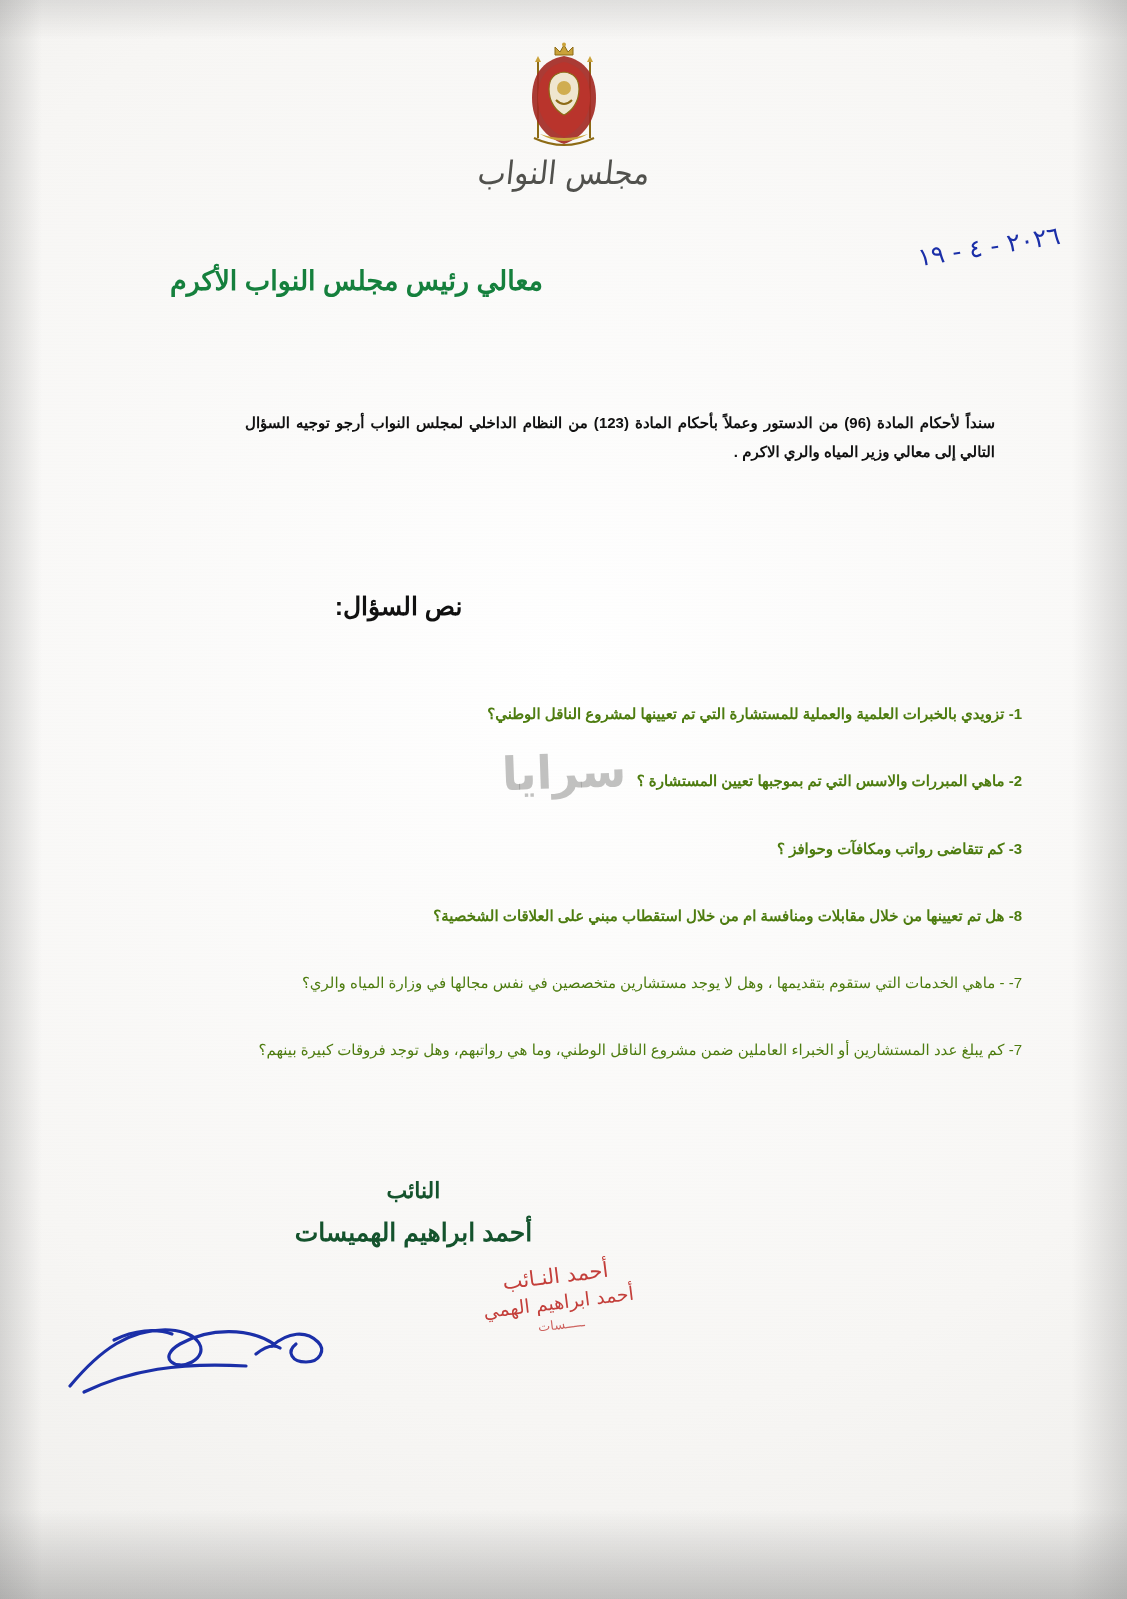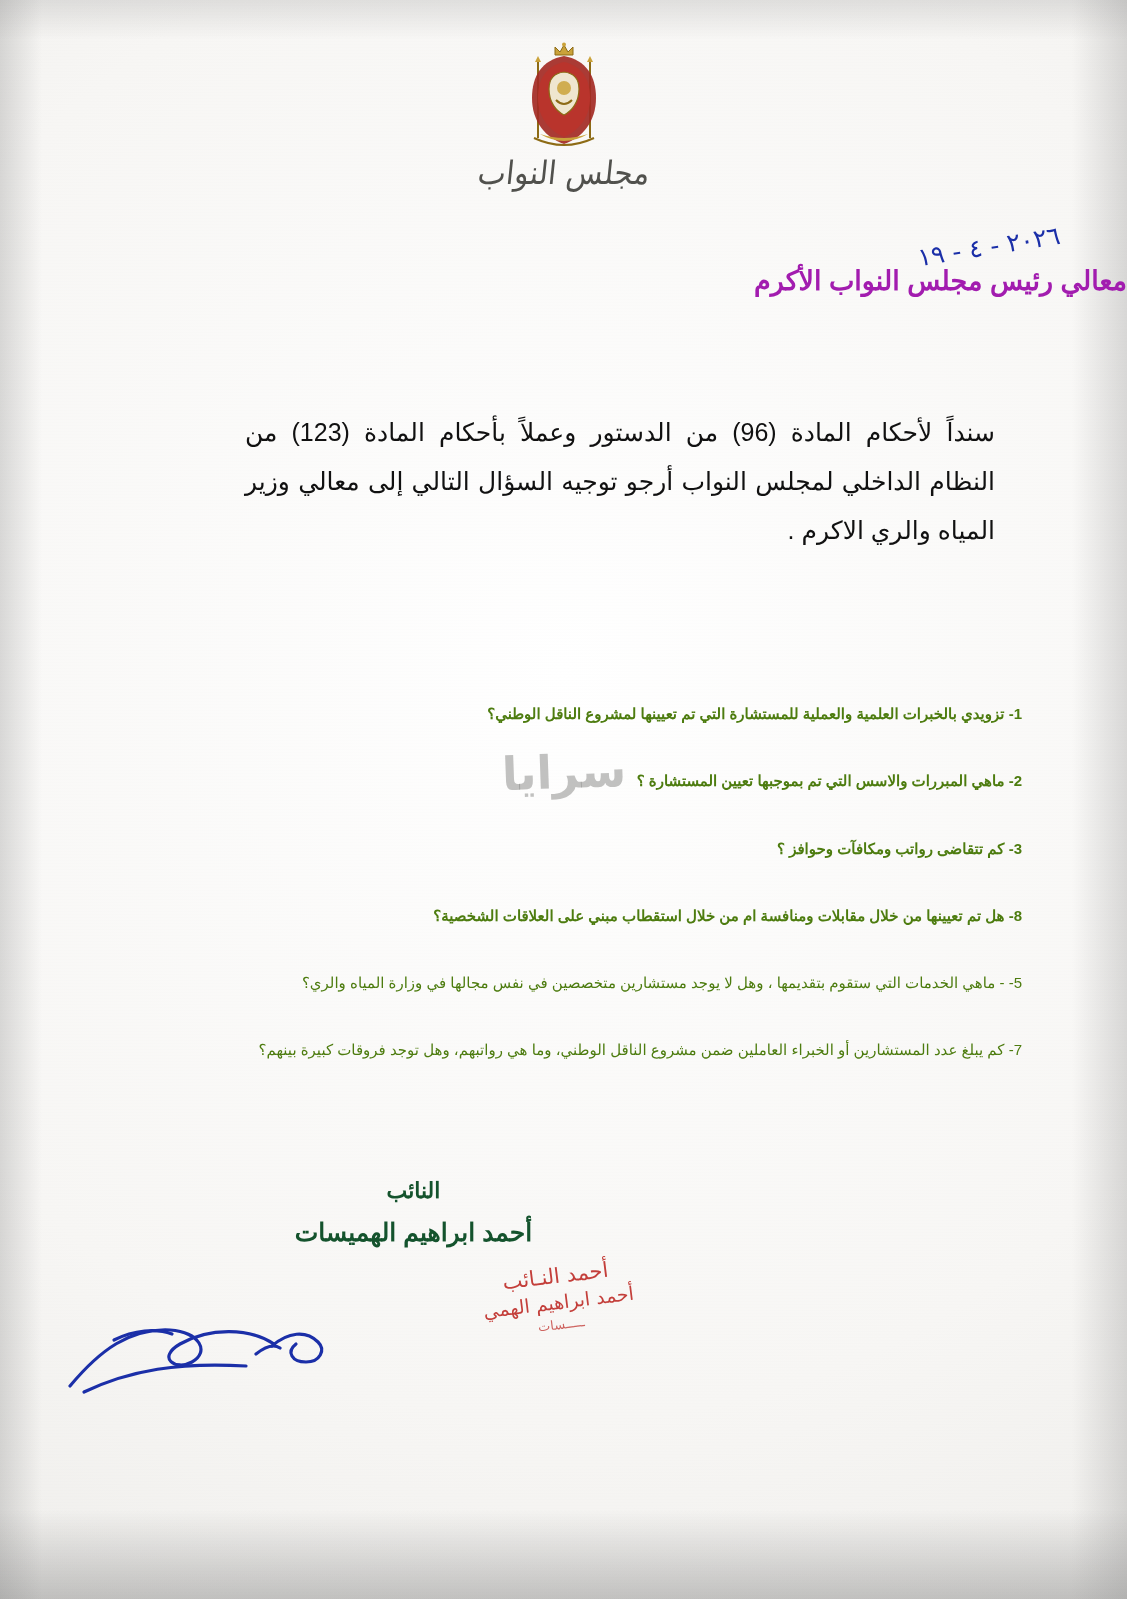--- a/index.html
+++ b/index.html
@@ -87,35 +87,35 @@
     direction: ltr;
     white-space: nowrap;
   }
 
   
   .addressee {
     position: absolute;
     top: 265px;
     right: 0;
     left: 0;
-    text-align: right;
+    text-align: left;
     font-size: 27px;
     font-weight: bold;
-    color: #a21caf;
+    color: #15803d;
     padding-left: 170px;
   }
 
   .intro {
     position: absolute;
     top: 408px;
     right: 132px;
     width: 750px;
     text-align: justify;
-    font-size: 25px;
-    font-weight: normal;
+    font-size: 15px;
+    font-weight: bold;
     color: #111;
     line-height: 1.95;
     direction: rtl;
   }
 
   .question-label {
     position: absolute;
     top: 592px;
     right: 0;
     left: 0;
@@ -244,27 +244,28 @@
     <div class="calligraphy">
       <span>مجلس النواب</span>
     </div>
 
     <div class="hand-date">٢٠٢٦ - ٤ - ١٩</div>
 
     <div class="addressee">معالي رئيس مجلس النواب الأكرم</div>
 
     <div class="intro">سنداً لأحكام المادة (96) من الدستور وعملاً بأحكام المادة (123) من النظام الداخلي لمجلس النواب أرجو توجيه السؤال التالي إلى معالي وزير المياه والري الاكرم .</div>
 
+    <div class="question-label">نص السؤال:</div>
 
     <div class="items">
       <div class="q-item bold">1- تزويدي بالخبرات العلمية والعملية للمستشارة التي تم تعيينها لمشروع الناقل الوطني؟</div>
       <div class="q-item bold tight">2- ماهي المبررات والاسس التي تم بموجبها تعيين المستشارة ؟</div>
       <div class="q-item bold">3- كم تتقاضى رواتب ومكافآت وحوافز ؟</div>
       <div class="q-item bold">8- هل تم تعيينها من خلال مقابلات ومنافسة ام من خلال استقطاب مبني على العلاقات الشخصية؟</div>
-      <div class="q-item">5- - ماهي الخدمات التي ستقوم بتقديمها ، وهل لا يوجد مستشارين متخصصين في نفس مجالها في وزارة المياه والري؟</div>
+      <div class="q-item">7- - ماهي الخدمات التي ستقوم بتقديمها ، وهل لا يوجد مستشارين متخصصين في نفس مجالها في وزارة المياه والري؟</div>
       <div class="q-item">7- كم يبلغ عدد المستشارين أو الخبراء العاملين ضمن مشروع الناقل الوطني، وما هي رواتبهم، وهل توجد فروقات كبيرة بينهم؟</div>
     </div>
 
     <div class="sig-block">
       <div class="sig-line">النائب</div>
       <div class="sig-line name">أحمد ابراهيم الهميسات</div>
     </div>
 
     <div class="hand-sign-red">
       <span class="l1">أحمد النـائب</span>

